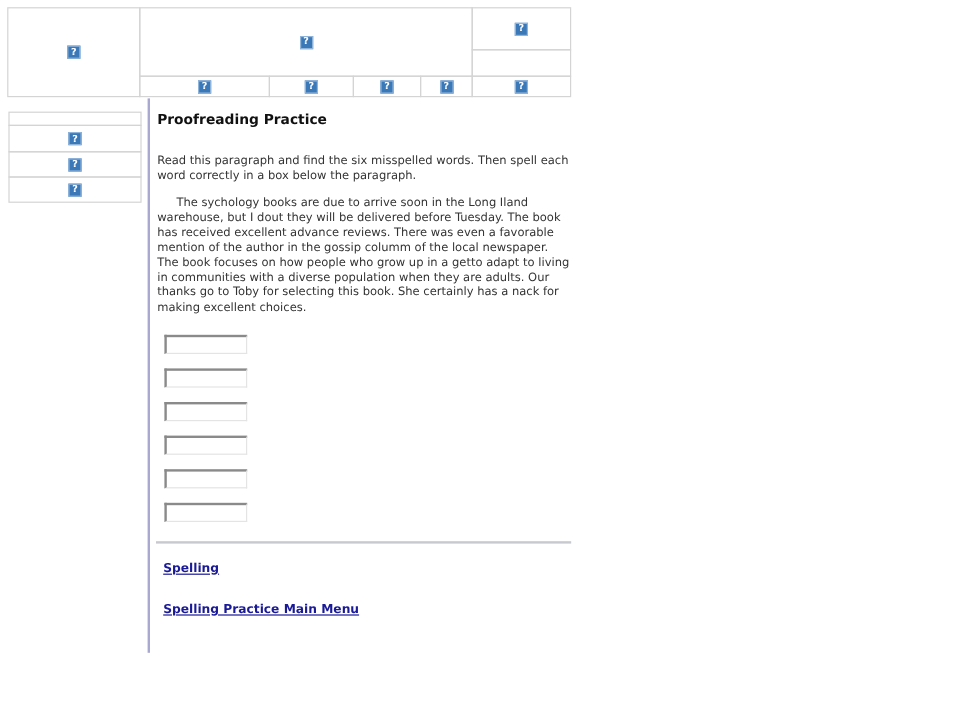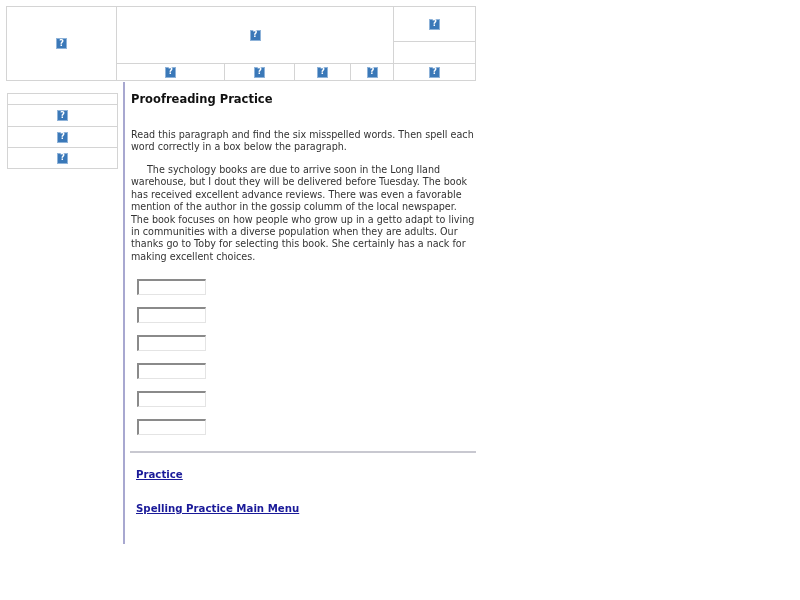--- a/index.html
+++ b/index.html
@@ -71,14 +71,14 @@
 
 <input class="box" type="text" style="top: 279px;">
 <input class="box" type="text" style="top: 307px;">
 <input class="box" type="text" style="top: 335px;">
 <input class="box" type="text" style="top: 363px;">
 <input class="box" type="text" style="top: 391px;">
 <input class="box" type="text" style="top: 419px;">
 
 <div class="hr" style="top:451px;"></div>
 
-<a class="lnk" href="#" style="top:469px;">Practice</a>
+<a class="lnk" href="#" style="top:469px;">Spelling</a>
 <a class="lnk" href="#" style="top:503px;">Spelling Practice Main Menu</a>
 
 </body></html>

